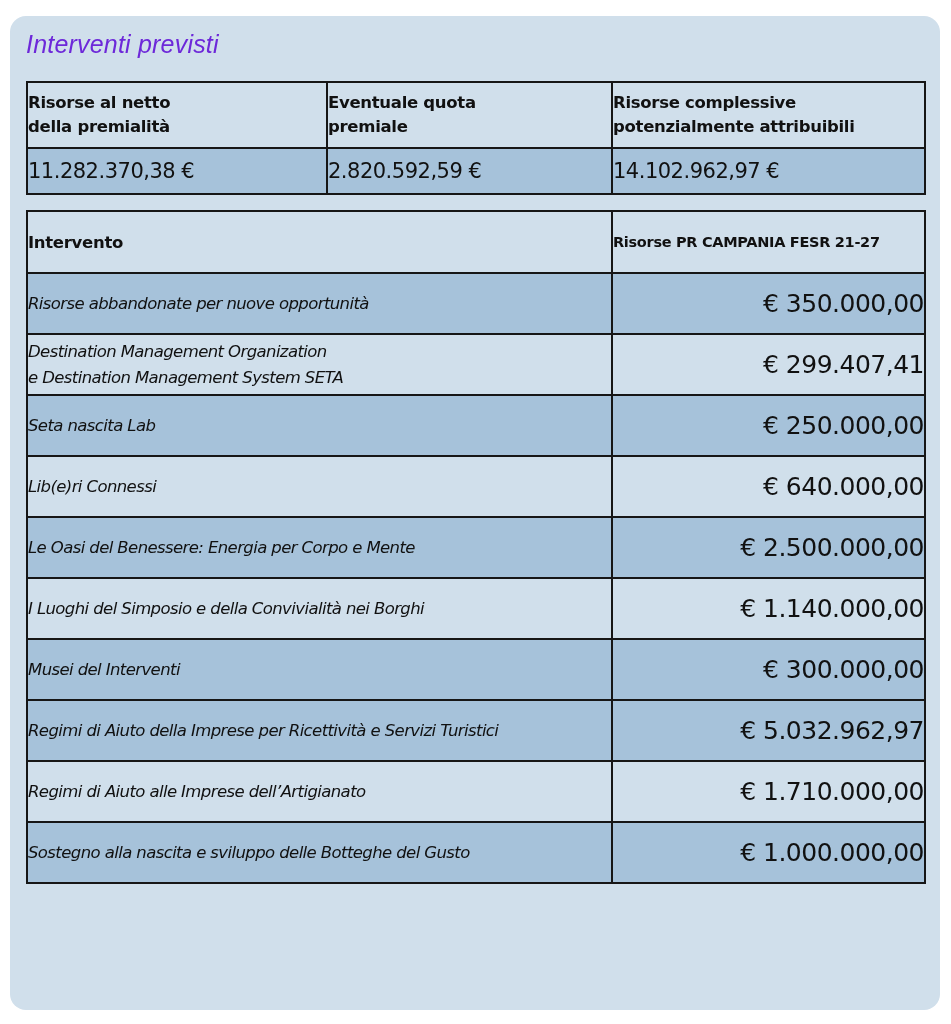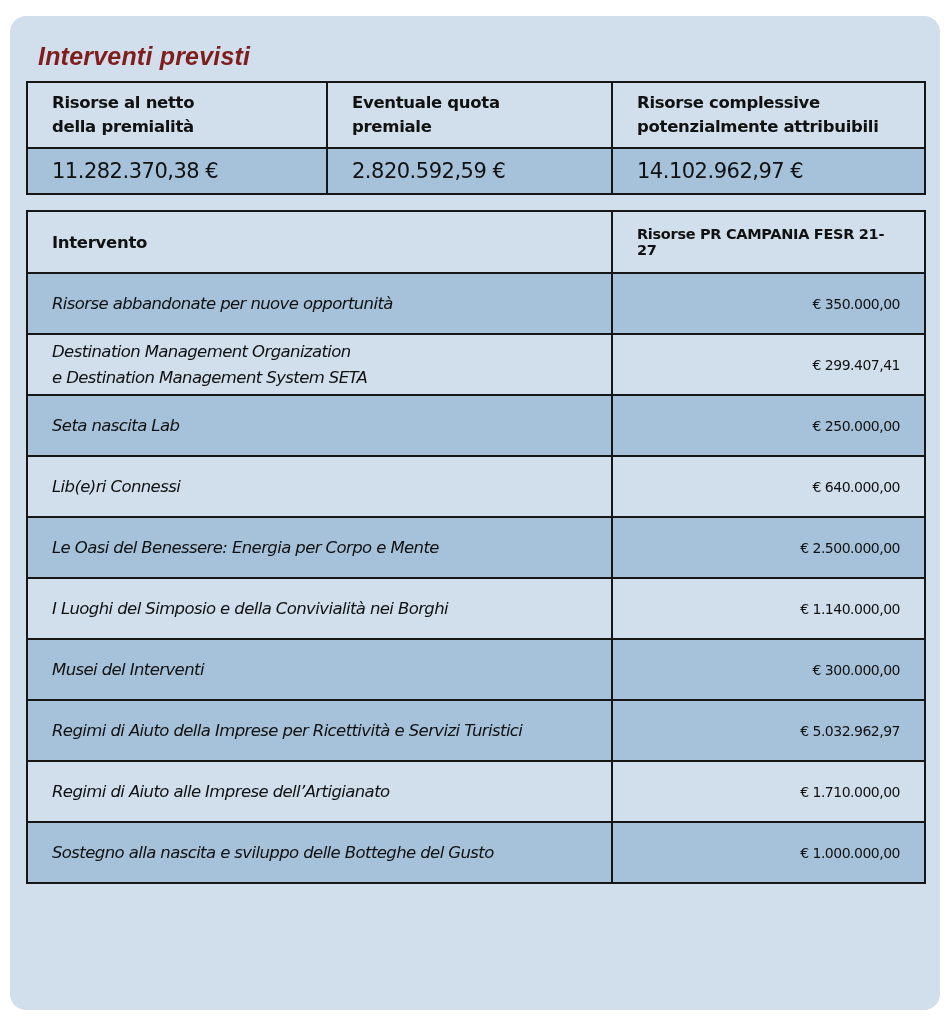--- a/index.html
+++ b/index.html
@@ -22,35 +22,35 @@
       height: 994px;
       background: #d0dfeb;
       border-radius: 16px;
     }
     .title {
       position: absolute;
       left: 26px;
       top: 30px;
       font-size: 25px;
       font-style: italic;
-      font-weight: bold;
+      font-weight: normal;
       letter-spacing: 0.2px;
-      color: #7f1d1d;
-      margin: 12px;
+      color: #6d28d9;
+      margin: 0;
     }
     table {
       border-collapse: collapse;
       position: absolute;
       left: 26px;
       width: 898px;
       table-layout: fixed;
     }
     td, th {
       border: 2.5px solid #161616;
-      padding: 0 24px;
+      padding: 0 0;
       vertical-align: middle;
       text-align: left;
     }
     .summary {
       top: 81px;
     }
     .summary th {
       background: #d0dfeb;
       font-family: "DejaVu Sans", sans-serif;
       font-size: 16.5px;
@@ -88,21 +88,21 @@
       font-family: "DejaVu Sans", sans-serif;
     }
     .main td.name {
       font-style: italic;
       font-size: 16.5px;
       line-height: 26px;
       letter-spacing: -0.6px;
     }
     .main td.amount {
       text-align: right;
-      font-size: 14px;
+      font-size: 25px;
       letter-spacing: -0.5px;
     }
     .main tr.dark td {
       background: #a6c2da;
     }
     .main tr.light td {
       background: #d0dfeb;
     }
   </style>
 </head>

